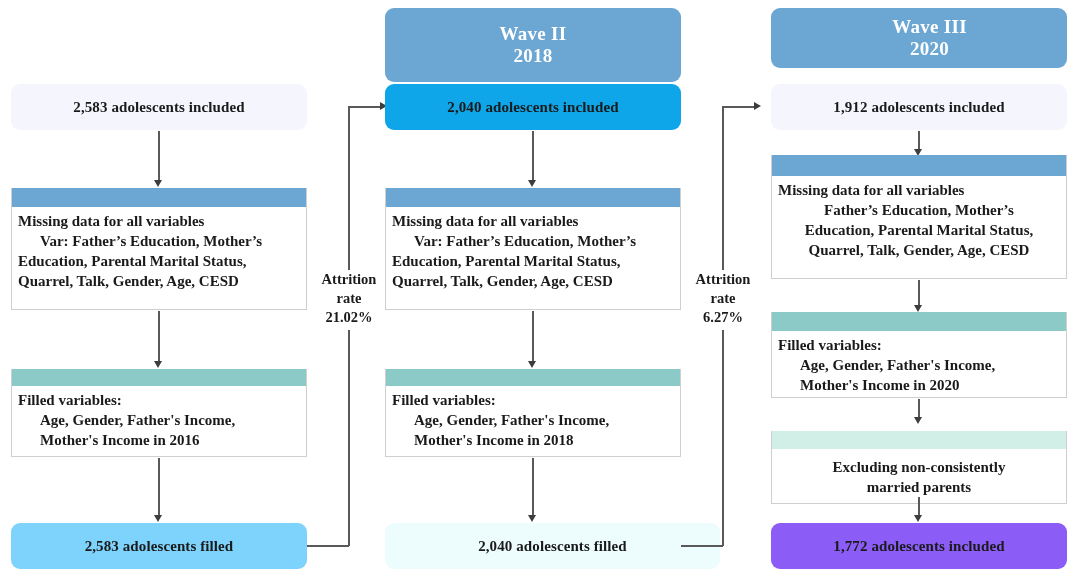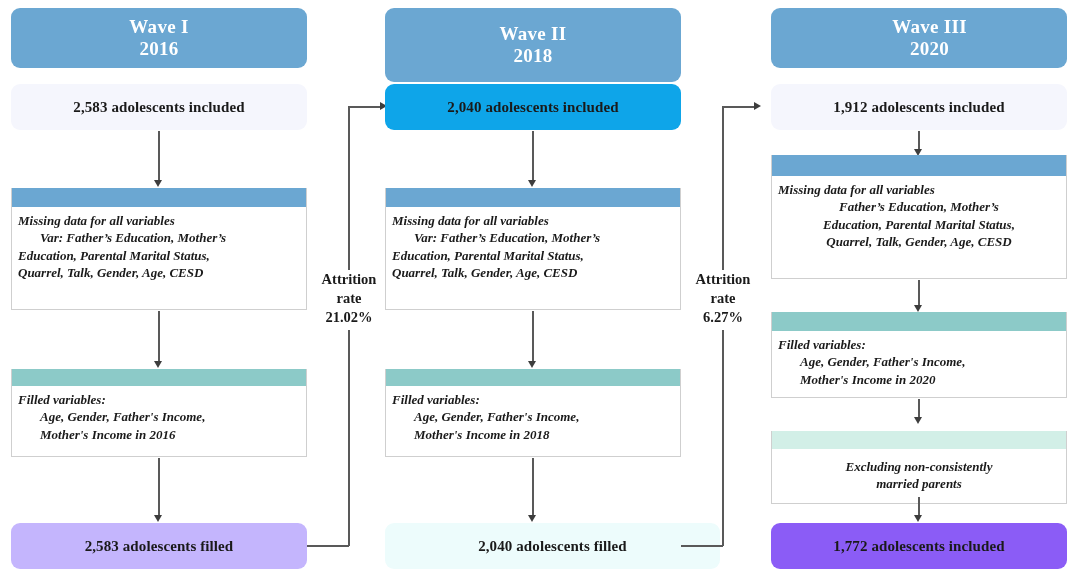--- a/index.html
+++ b/index.html
@@ -34,21 +34,21 @@
     background:#ffffff;
     border-left:1px solid #cfcfcf;
     border-right:1px solid #cfcfcf;
     border-bottom:1px solid #cfcfcf;
     display:flex;flex-direction:column;
   }
   .banner-bar{width:100%;flex:0 0 auto;}
   .banner-body{
     flex:1 1 auto;
     padding:5px 6px 4px 6px;
-    font-weight:bold;font-size:13px;line-height:1.33;font-style:italic;
+    font-weight:bold;font-size:15px;line-height:1.33;
   }
   .banner-body .ln{display:block;white-space:nowrap;}
   .ln.left{text-align:left;}
   .ln.center{text-align:center;}
   .ln.indent{text-align:left;padding-left:22px;}
 
   
   .banner-body.center-all .ln{text-align:center;}
 
   
@@ -72,24 +72,20 @@
     text-align:center;font-weight:bold;font-size:14.5px;line-height:1.3;
     background:#ffffff;
   }
   .attrition span{display:block;white-space:nowrap;}
 </style>
 </head>
 <body>
 
 <div class="stage">
 
-  <div class="abs wave-header" style="left:11px;top:8px;width:296px;height:60px;background:#6BA7D2;">
-    <span class="wline">Wave I</span>
-    <span class="wline">2016</span>
-  </div>
 
   <div class="abs count-box" style="left:11px;top:84px;width:296px;height:46px;background:#F5F6FD;">
     <span>2,583 adolescents included</span>
   </div>
 
   <div class="abs vline" style="left:158px;top:131px;height:50px;"></div>
   <div class="abs arrow-down" style="left:154px;top:180px;"></div>
 
   <div class="abs banner-box" style="left:11px;top:188px;width:296px;height:122px;">
     <div class="banner-bar" style="height:19px;background:#6BA7D2;"></div>
@@ -109,21 +105,21 @@
     <div class="banner-body">
       <span class="ln left">Filled variables:</span>
       <span class="ln indent">Age, Gender, Father's Income,</span>
       <span class="ln indent">Mother's Income in 2016</span>
     </div>
   </div>
 
   <div class="abs vline" style="left:158px;top:458px;height:58px;"></div>
   <div class="abs arrow-down" style="left:154px;top:515px;"></div>
 
-  <div class="abs count-box" style="left:11px;top:523px;width:296px;height:46px;background:#c4b5fd;">
+  <div class="abs count-box" style="left:11px;top:523px;width:296px;height:46px;background:#7dd3fc;">
     <span>2,583 adolescents filled</span>
   </div>
 
   <div class="abs hline" style="left:307px;top:545px;width:42px;"></div>
   <div class="abs vline" style="left:348px;top:106px;height:440px;"></div>
   <div class="abs hline" style="left:348px;top:106px;width:34px;"></div>
   <div class="abs arrow-right" style="left:380px;top:102px;"></div>
 
   <div class="abs attrition" style="left:311px;top:270px;width:76px;height:60px;">
     <span>Attrition</span>

